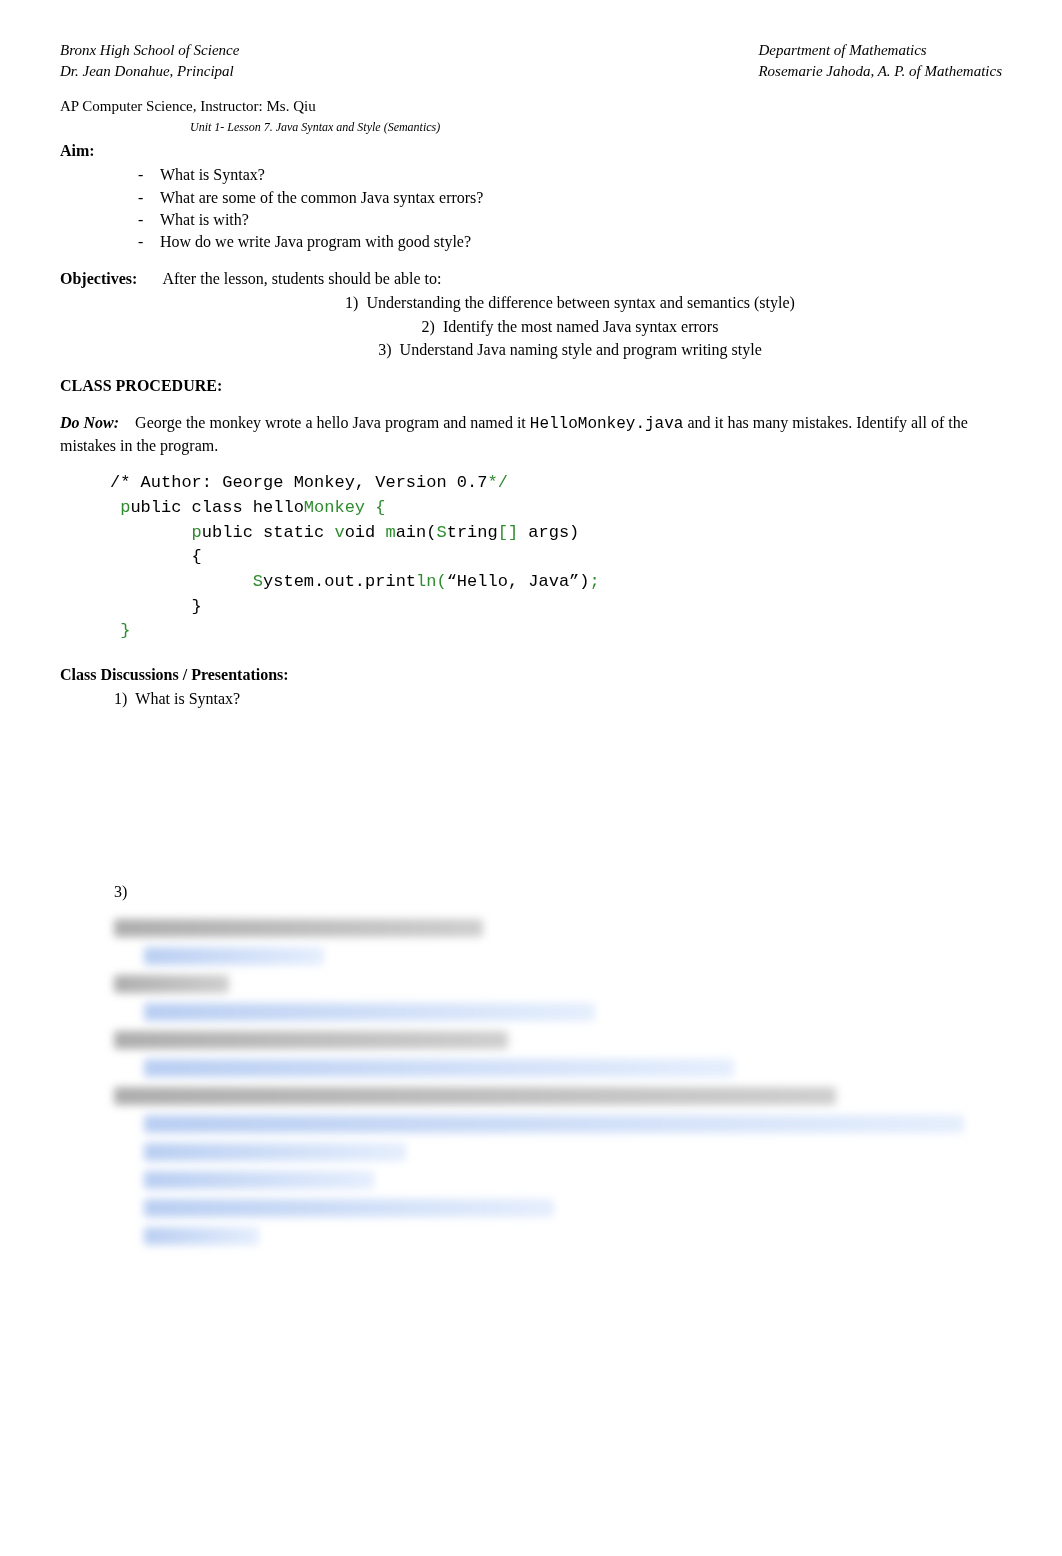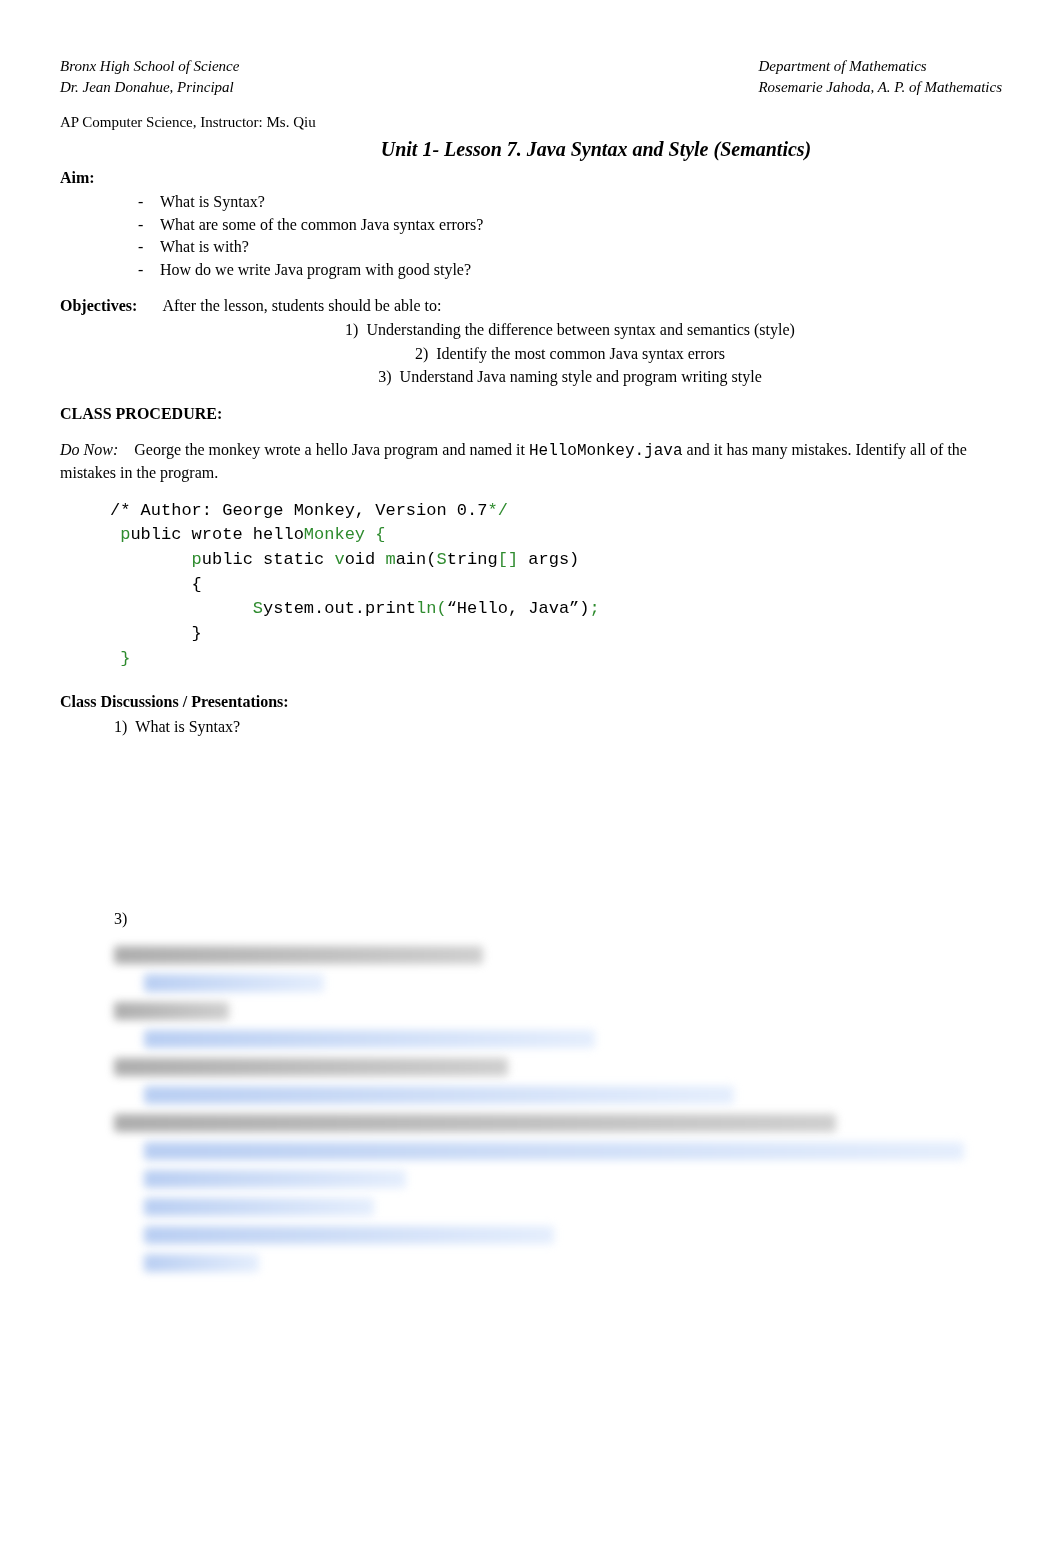--- a/index.html
+++ b/index.html
@@ -13,31 +13,30 @@
     font-size: 16px;
     color: #000;
     background: #fff;
     line-height: 1.4;
   }
   .header-row {
     display: flex;
     justify-content: space-between;
     font-style: italic;
     font-size: 15px;
-    margin-top: 16px;
   }
   .instructor-line {
     font-size: 15px;
     margin-top: 14px;
   }
   .unit-title {
-    text-align: center;
+    text-align: left;
     font-style: italic;
-    font-weight: bold;
-    font-size: 20px;
+    font-weight: normal;
+    font-size: 12px;
     margin: 2px 0 4px 130px;
   }
   .section-label {
     font-weight: bold;
   }
   .aim-list, .obj-list {
     margin: 2px 0 14px 0;
     padding-left: 100px;
   }
   .aim-list li {
@@ -65,21 +64,21 @@
   .class-proc {
     font-weight: bold;
     margin-top: 14px;
     margin-bottom: 14px;
   }
   .donow {
     margin-bottom: 14px;
   }
   .donow .dn-label {
     font-style: italic;
-    font-weight: normal;
+    font-weight: bold;
   }
   .code-block {
     font-family: 'Courier New', Courier, monospace;
     font-size: 17px;
     white-space: pre;
     margin: 10px 0 20px 50px;
     line-height: 1.45;
   }
   .c-green { color: #2e8b2e; }
   .class-disc {
@@ -137,34 +136,34 @@
   <li>What is with?</li>
   <li>How do we write Java program with good style?</li>
 </ul>
 
 <div class="obj-row">
   <span class="inline-label">Objectives:</span>
   <span>After the lesson, students should be able to:</span>
 </div>
 <ol class="obj-list">
   <li><span>1)&nbsp;&nbsp;</span><span>Understanding the difference between syntax and semantics (style)</span></li>
-  <li><span>2)&nbsp;&nbsp;</span><span>Identify the most common Java syntax errors</span></li>
+  <li><span>2)&nbsp;&nbsp;</span><span>Identify the most named Java syntax errors</span></li>
   <li><span>3)&nbsp;&nbsp;</span><span>Understand Java naming style and program writing style</span></li>
 </ol>
 
 <div class="class-proc">CLASS PROCEDURE:</div>
 
 <div class="donow">
   <span class="dn-label">Do Now:</span>
   <span>&nbsp;&nbsp;</span>
   <span>George the monkey wrote a hello Java program and named it </span><span class="mono">HelloMonkey.java</span><span> and it has many mistakes. Identify all of the mistakes in the program.</span>
 </div>
 
 <div class="code-block"><span>/* Author: George Monkey, Version 0.7</span><span class="c-green">*/</span>
-<span class="c-green"> p</span><span>ublic wrote hello</span><span class="c-green">Monkey {</span>
+<span class="c-green"> p</span><span>ublic class hello</span><span class="c-green">Monkey {</span>
 <span class="c-green">        p</span><span>ublic static </span><span class="c-green">v</span><span>oid </span><span class="c-green">m</span><span>ain(</span><span class="c-green">S</span><span>tring</span><span class="c-green">[]</span><span> args)</span>
 <span>        {</span>
 <span class="c-green">              S</span><span>ystem.out.print</span><span class="c-green">ln(</span><span>“Hello, Java”)</span><span class="c-green">;</span>
 <span>        }</span>
 <span class="c-green"> }</span></div>
 
 <div class="class-disc">Class Discussions / Presentations:</div>
 
 <ol class="qlist">
   <li><span>1)&nbsp;&nbsp;</span><span>What is Syntax?</span></li>

